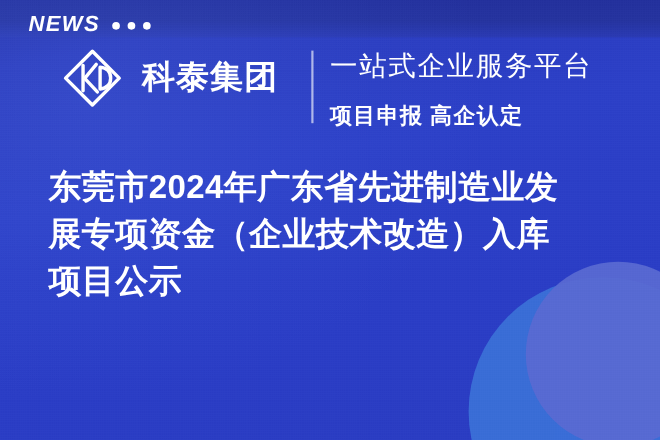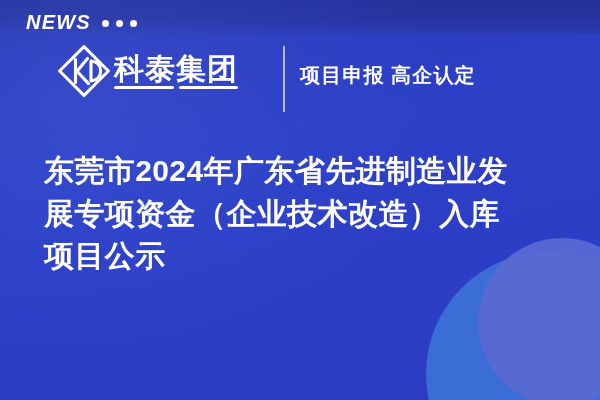--- a/index.html
+++ b/index.html
@@ -108,23 +108,22 @@
     left: 55px; top: 42px;
     display: flex;
     align-items: center;
     z-index: 6;
   }
   .mark {
     width: 58px; height: 58px;
     flex: none;
   }
   .wordmark {
-    margin-left: 1px;
-    display: flex;
-    flex-direction: column;
+    margin-left: 16px;
+    display: flex;
     align-items: stretch;
   }
   .wordmark-cn {
     color: #ffffff;
     font-size: 30px;
     font-weight: 700;
     line-height: 1.06;
     letter-spacing: 1px;
     white-space: nowrap;
   }
@@ -234,18 +233,19 @@
       <span class="wordmark-en-row">
         <span class="wordmark-rule"></span>
         <span class="wordmark-rule"></span>
       </span>
     </span>
   </div>
 
   <div class="divider"></div>
 
   <div class="tagline">
+    <div class="tagline-main">一站式企业服务平台</div>
     <div class="tagline-sub">项目申报 高企认定</div>
   </div>
 
   <div class="headline">东莞市2024年广东省先进制造业发展专项资金（企业技术改造）入库项目公示</div>
 
 </div>
 
 </body></html>

